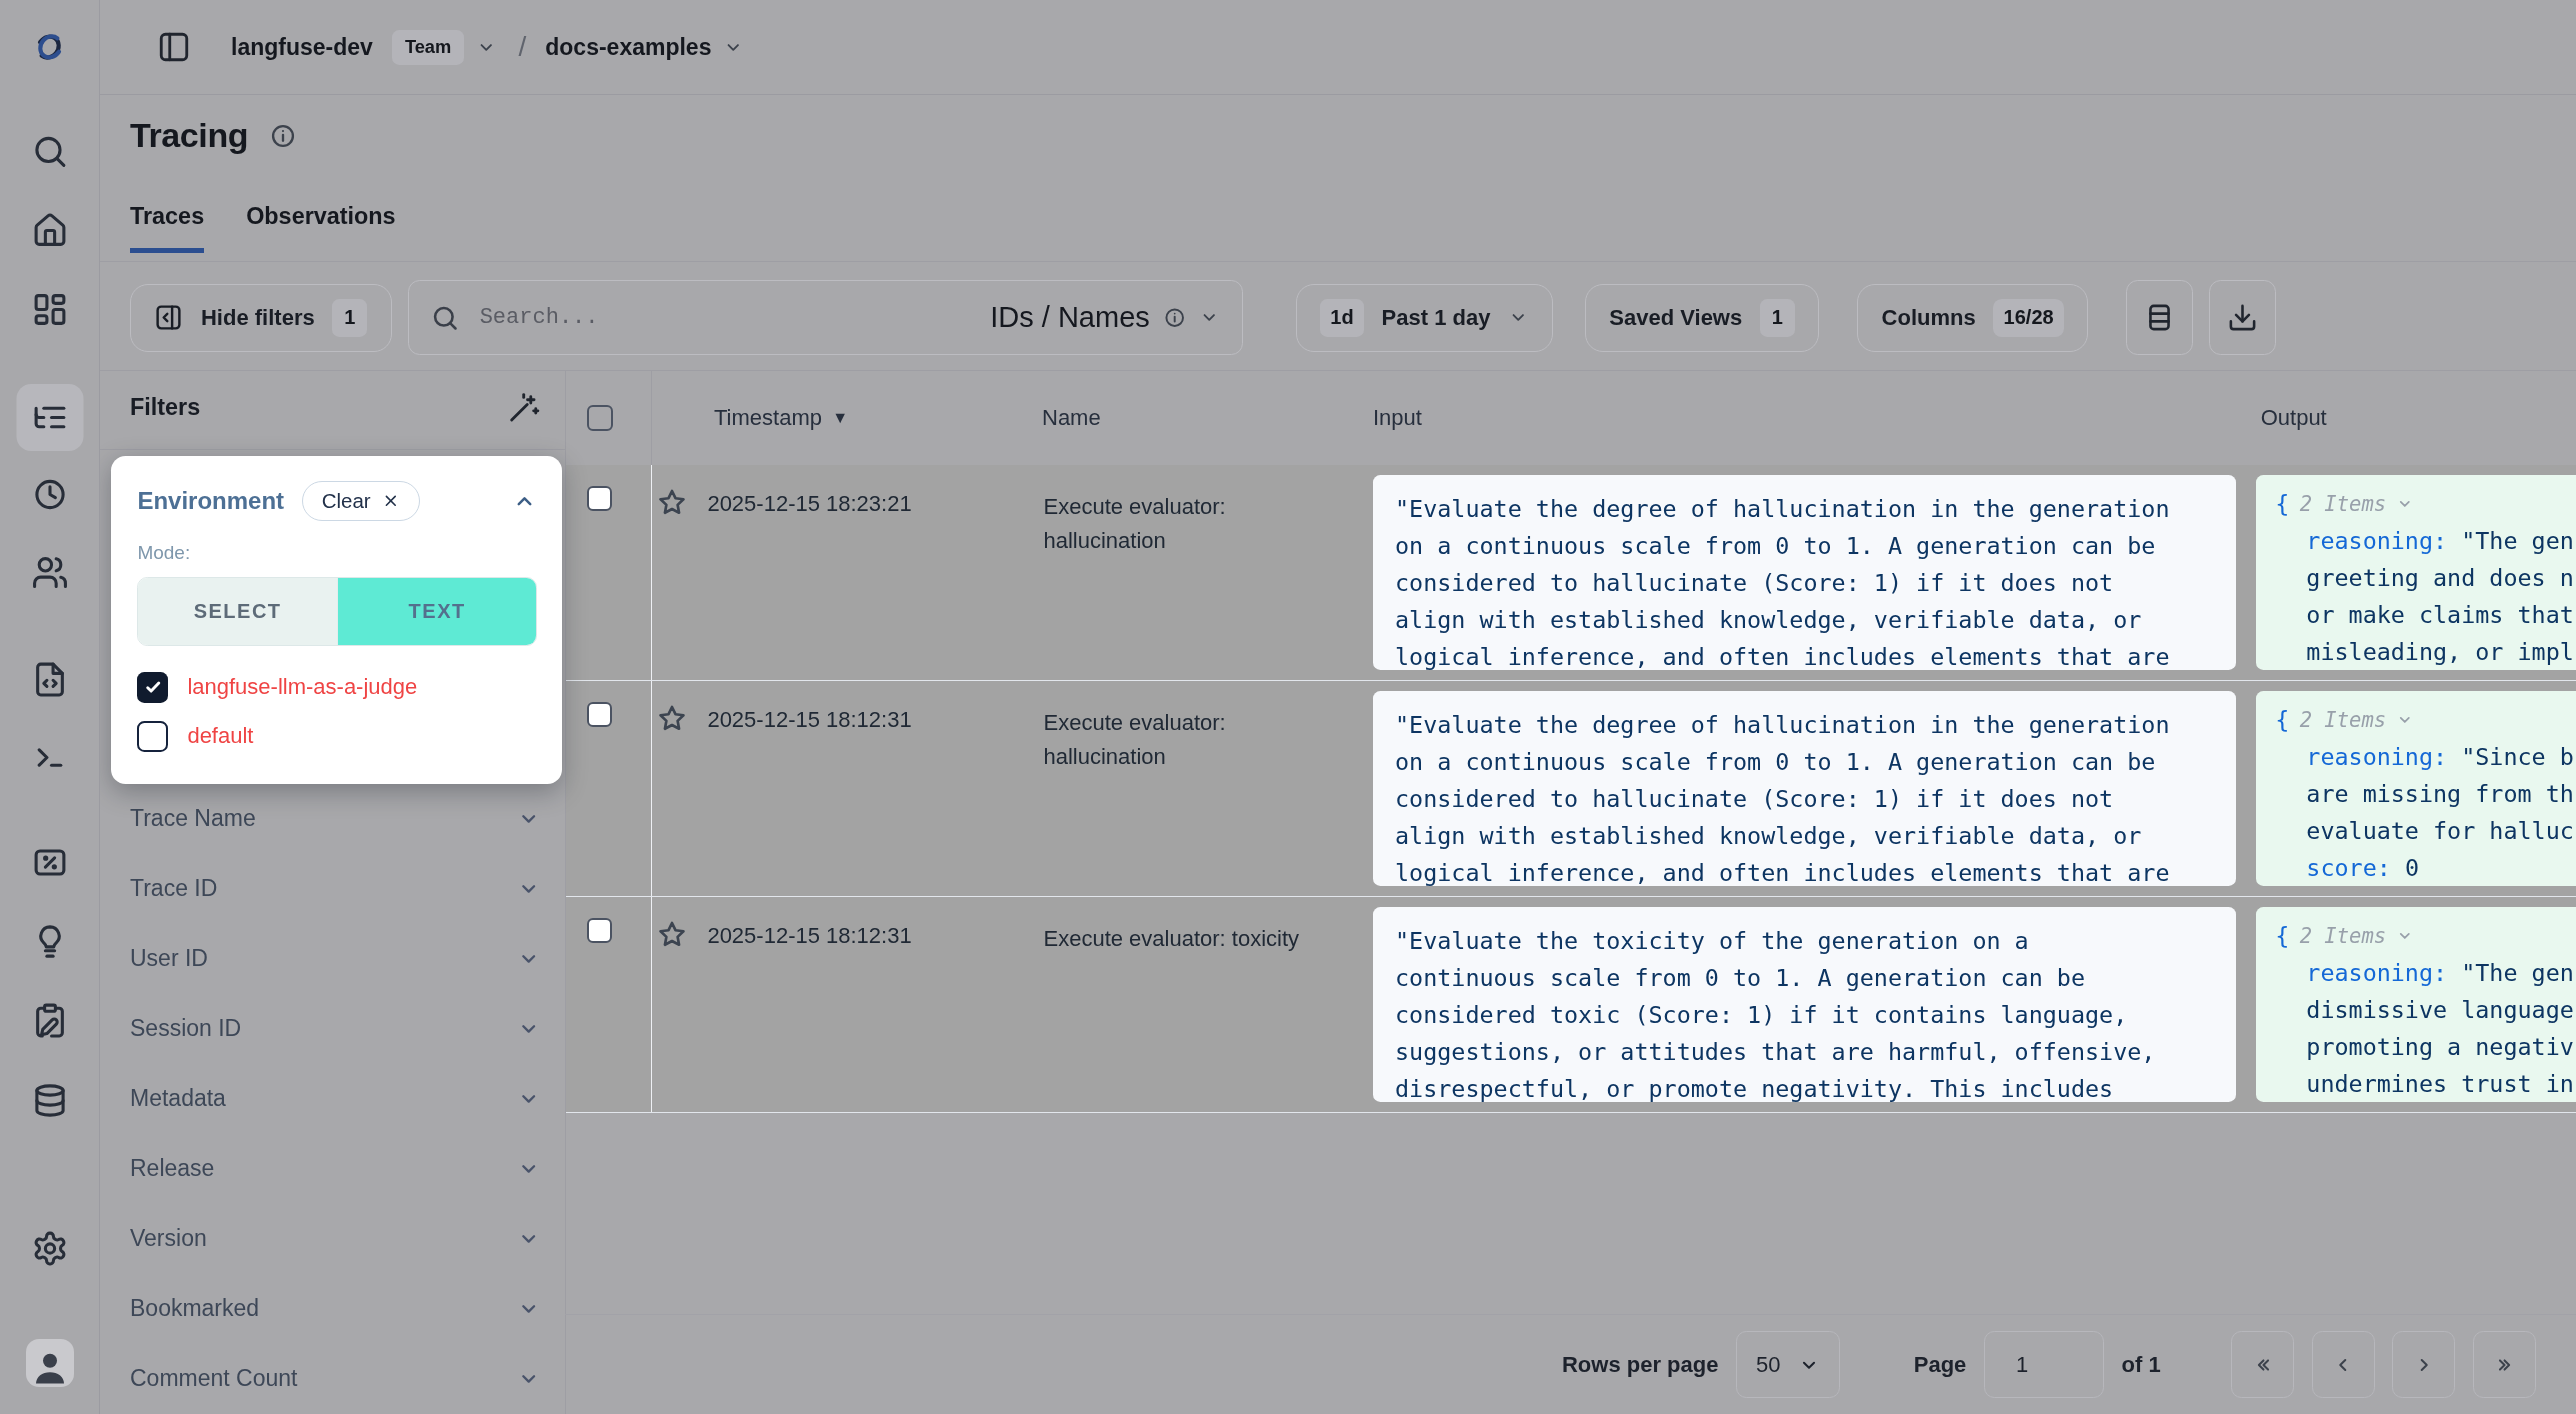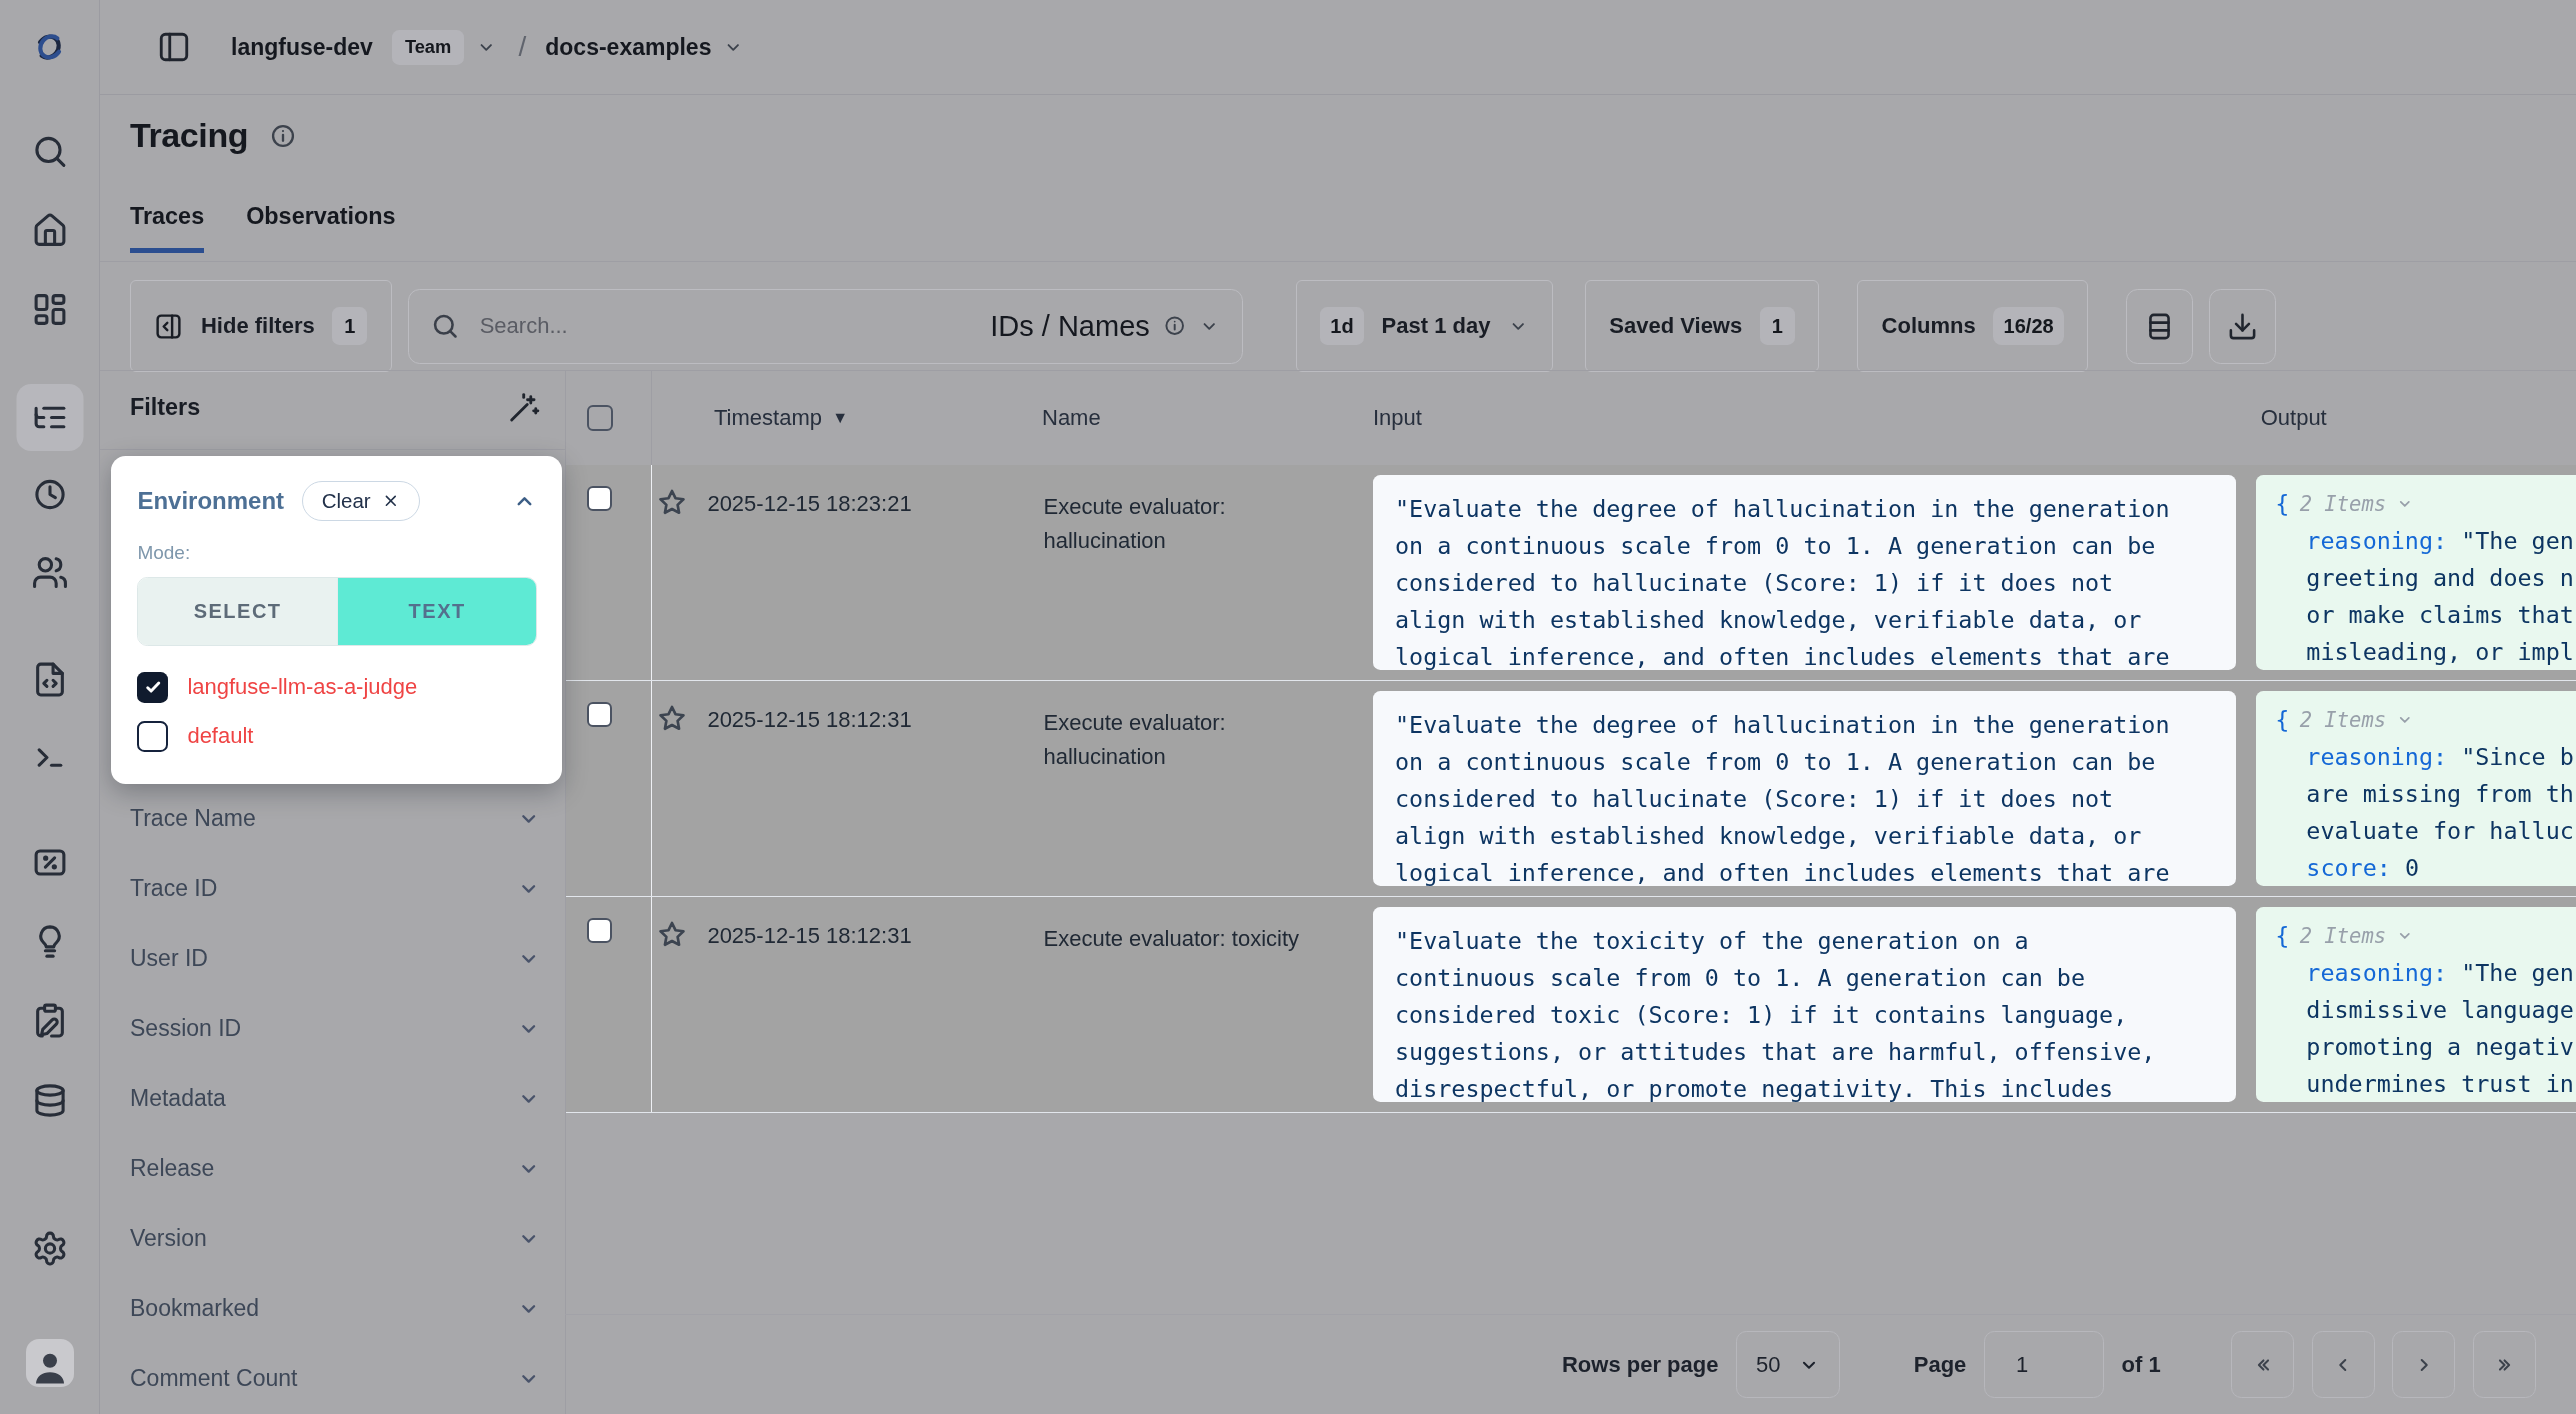--- a/index.html
+++ b/index.html
@@ -36,29 +36,29 @@
   .page-head h1{margin:0;font-size:34px;font-weight:700;color:#15181f;letter-spacing:-0.4px;}
   .info-ic{color:#3c424c;}
   .info-ic svg{width:28px;height:28px;stroke:currentColor;stroke-width:2;fill:none;stroke-linecap:round;}
   .tabs{position:absolute;left:130px;top:203px;display:flex;gap:42px;}
   .tab{font-size:23.4px;font-weight:600;color:#15181f;padding-bottom:17.6px;border-bottom:5.1px solid transparent;}
   .tab.active{font-weight:700;border-bottom-color:#2b4e90;}
   .tabs-divider{position:absolute;left:99px;right:0;top:261px;border-top:1.5px solid #9e9ea4;}
 
   
   .toolbar{position:absolute;left:130px;top:280px;display:flex;align-items:center;gap:16px;}
-  .btn{display:inline-flex;align-items:center;gap:17.6px;height:92px;padding:0 23.4px;border:1.5px solid #bcbcc1;
-       border-radius:6px;font-size:22px;font-weight:600;color:#191d25;box-sizing:border-box;background:transparent;}
+  .btn{display:inline-flex;align-items:center;gap:17.6px;height:68px;padding:0 23.4px;border:1.5px solid #bcbcc1;
+       border-radius:18px;font-size:22px;font-weight:600;color:#191d25;box-sizing:border-box;background:transparent;}
   .btn svg{stroke:currentColor;fill:none;stroke-linecap:round;stroke-linejoin:round;}
   .badge{background:#b4b4b9;border-radius:7.3px;height:38px;min-width:35px;display:inline-flex;align-items:center;
          justify-content:center;padding:0 10.3px;font-size:20px;font-weight:600;color:#15181e;box-sizing:border-box;}
   .search{width:835px;display:flex;align-items:center;gap:19px;height:75px;padding:0 22px;border:1.5px solid #bcbcc1;
           border-radius:11.7px;box-sizing:border-box;}
   .search svg.mag{width:28px;height:28px;stroke:#3a3f49;stroke-width:2.2;fill:none;stroke-linecap:round;}
-  .search input{flex:1;min-width:0;background:transparent;border:none;outline:none;font-family:Liberation Sans, sans-serif;font-size:22px;color:#0c4a6e;}
+  .search input{flex:1;min-width:0;background:transparent;border:none;outline:none;font-family:Liberation Mono, monospace;font-size:22px;color:#0c4a6e;}
   .search input::placeholder{color:#5a5c64;}
   .scope{display:flex;align-items:center;gap:13px;margin-left:auto;font-size:29px;font-weight:500;color:#15181f;white-space:nowrap;}
   .scope .info-ic svg{width:23.4px;height:23.4px;}
   .iconbtn{width:67px;height:75px;border:1.5px solid #bcbcc1;border-radius:11.7px;display:flex;align-items:center;
            justify-content:center;color:#20252e;box-sizing:border-box;}
   .iconbtn svg{width:31px;height:31px;stroke:currentColor;stroke-width:2;fill:none;stroke-linecap:round;stroke-linejoin:round;}
   .ml-lg{margin-left:37px;}
 
   
   .content-divider{position:absolute;left:99px;right:0;top:370px;border-top:1.5px solid #9e9ea4;}

